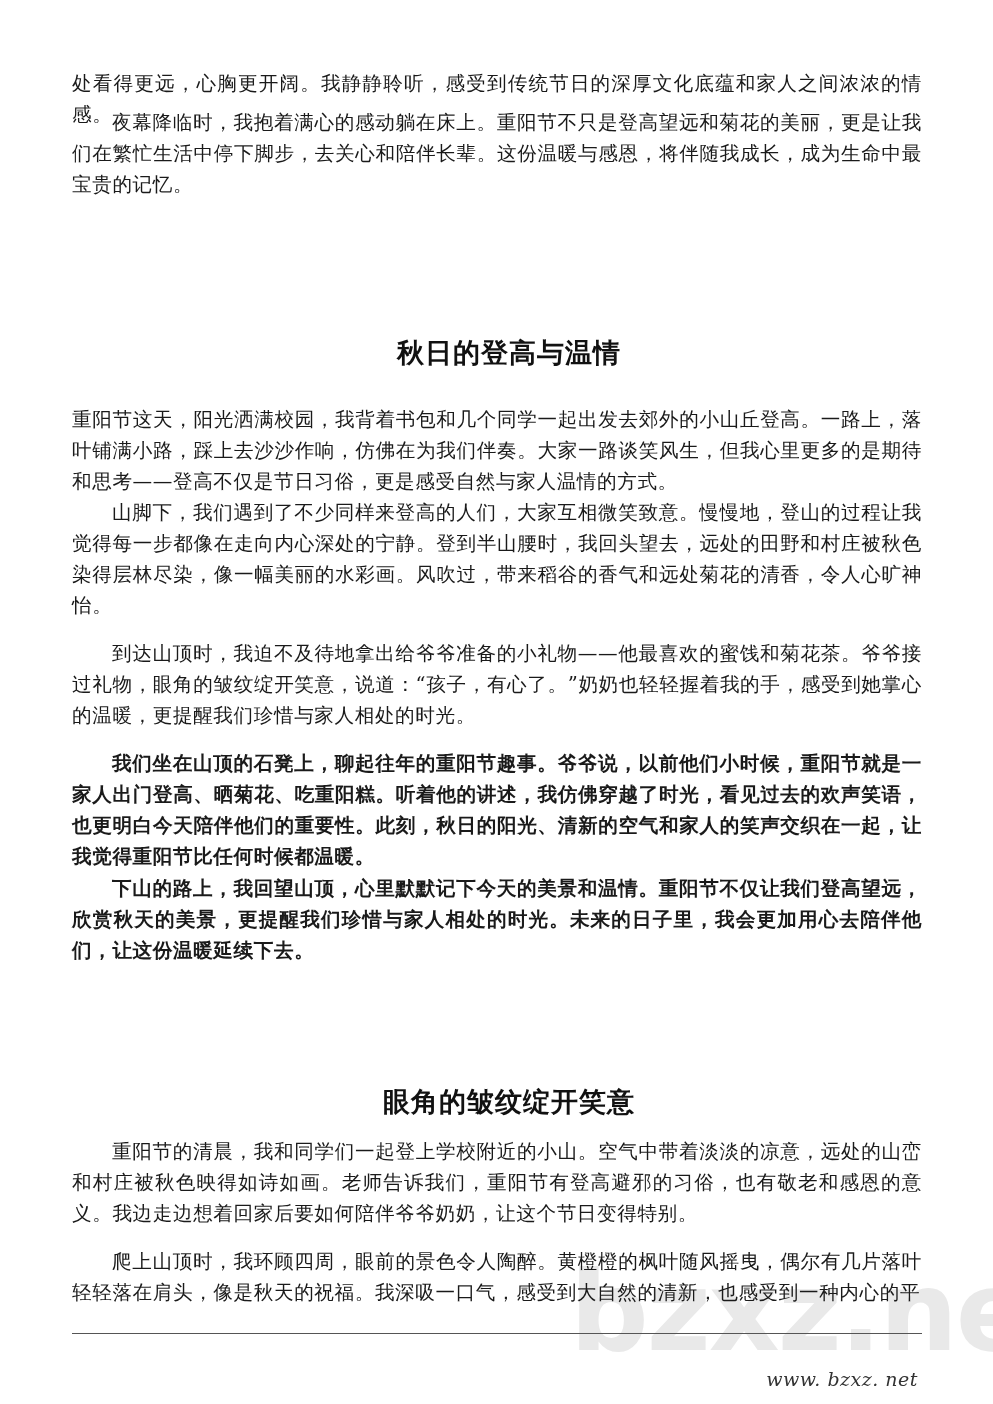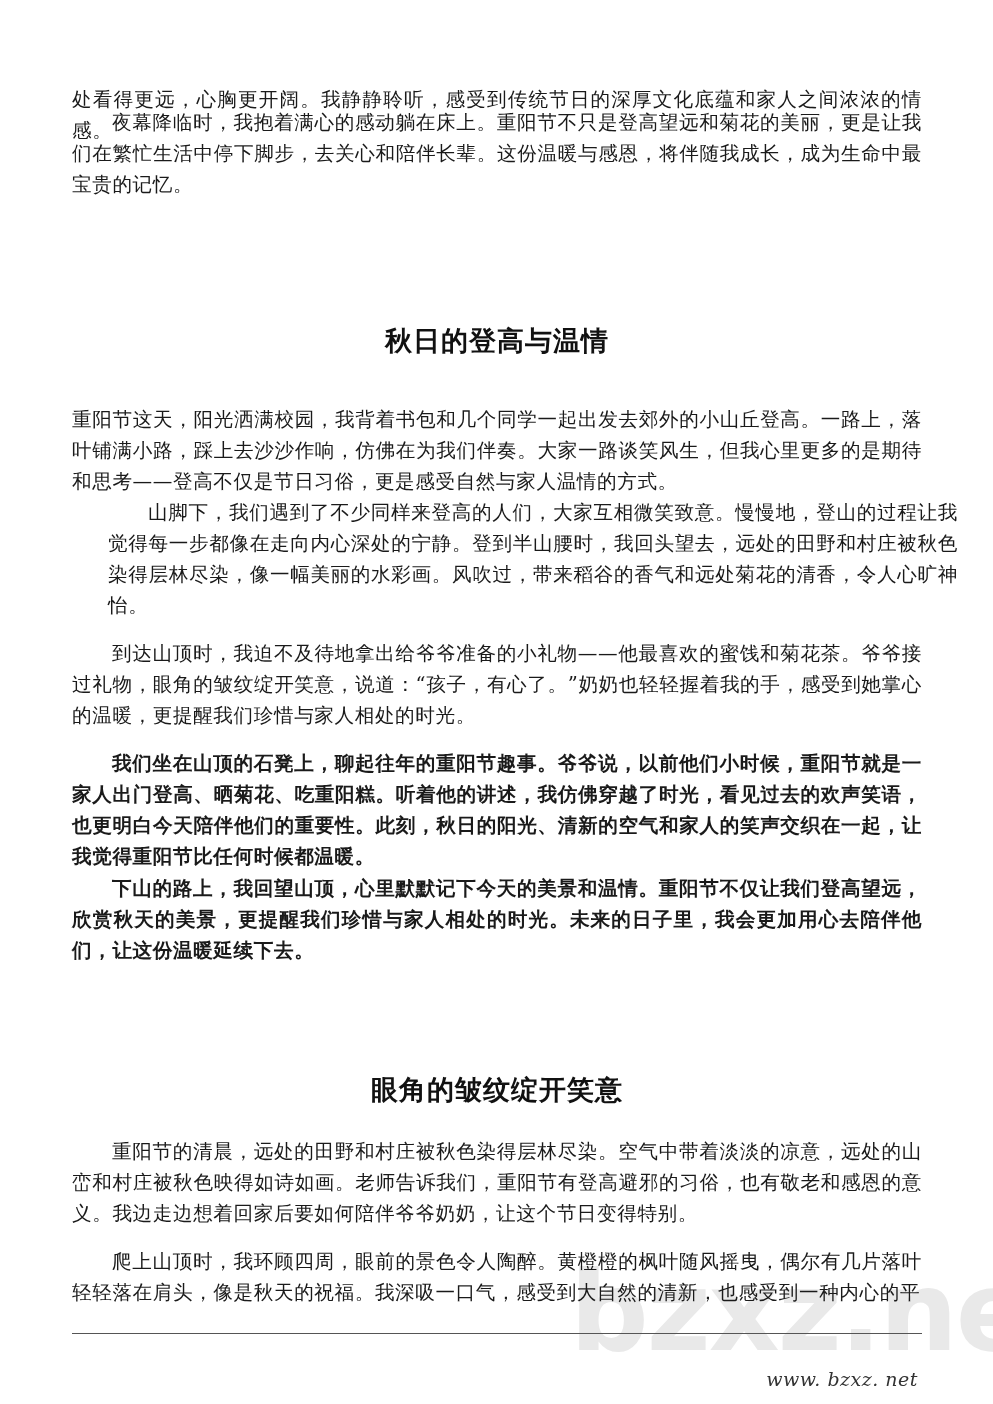--- a/index.html
+++ b/index.html
@@ -38,21 +38,21 @@
     position: absolute;
     left: 0;
     width: 850px;
     text-align: center;
     font-family: "DejaVu Sans", "Liberation Sans", sans-serif;
     font-weight: bold;
     font-size: 27px;
     line-height: 40px;
     color: #111;
     letter-spacing: 1px;
-    margin: 0;
+    margin: 12px;
   }
   .watermark {
     position: absolute;
     left: 570px;
     top: 1262px;
     font-family: "DejaVu Sans", "Liberation Sans", sans-serif;
     font-weight: bold;
     font-size: 110px;
     line-height: 100px;
     color: #e9e9e9;
@@ -82,29 +82,29 @@
     z-index: 2;
   }
 </style>
 </head>
 <body>
 
 <div class="watermark">bzxz.net</div>
 
 <div class="page content">
 
-  <p class="para" style="top:84px;">处看得更远，心胸更开阔。我静静聆听，感受到传统节日的深厚文化底蕴和家人之间浓浓的情感。</p>
+  <p class="para" style="top:68px;">处看得更远，心胸更开阔。我静静聆听，感受到传统节日的深厚文化底蕴和家人之间浓浓的情感。</p>
   <p class="para indent" style="top:107px;">夜幕降临时，我抱着满心的感动躺在床上。重阳节不只是登高望远和菊花的美丽，更是让我们在繁忙生活中停下脚步，去关心和陪伴长辈。这份温暖与感恩，将伴随我成长，成为生命中最宝贵的记忆。</p>
 
   <h2 class="title" style="top:321px;">秋日的登高与温情</h2>
   <p class="para" style="top:404px;">重阳节这天，阳光洒满校园，我背着书包和几个同学一起出发去郊外的小山丘登高。一路上，落叶铺满小路，踩上去沙沙作响，仿佛在为我们伴奏。大家一路谈笑风生，但我心里更多的是期待和思考——登高不仅是节日习俗，更是感受自然与家人温情的方式。</p>
-  <p class="para indent" style="top:497px;margin-left:36px;">山脚下，我们遇到了不少同样来登高的人们，大家互相微笑致意。慢慢地，登山的过程让我觉得每一步都像在走向内心深处的宁静。登到半山腰时，我回头望去，远处的田野和村庄被秋色染得层林尽染，像一幅美丽的水彩画。风吹过，带来稻谷的香气和远处菊花的清香，令人心旷神怡。</p>
+  <p class="para indent" style="top:497px;">山脚下，我们遇到了不少同样来登高的人们，大家互相微笑致意。慢慢地，登山的过程让我觉得每一步都像在走向内心深处的宁静。登到半山腰时，我回头望去，远处的田野和村庄被秋色染得层林尽染，像一幅美丽的水彩画。风吹过，带来稻谷的香气和远处菊花的清香，令人心旷神怡。</p>
   <p class="para indent" style="top:638px;">到达山顶时，我迫不及待地拿出给爷爷准备的小礼物——他最喜欢的蜜饯和菊花茶。爷爷接过礼物，眼角的皱纹绽开笑意，说道：“孩子，有心了。”奶奶也轻轻握着我的手，感受到她掌心的温暖，更提醒我们珍惜与家人相处的时光。</p>
   <p class="para indent" style="top:748px;font-weight:bold;">我们坐在山顶的石凳上，聊起往年的重阳节趣事。爷爷说，以前他们小时候，重阳节就是一家人出门登高、晒菊花、吃重阳糕。听着他的讲述，我仿佛穿越了时光，看见过去的欢声笑语，也更明白今天陪伴他们的重要性。此刻，秋日的阳光、清新的空气和家人的笑声交织在一起，让我觉得重阳节比任何时候都温暖。</p>
   <p class="para indent" style="top:873px;font-weight:bold;">下山的路上，我回望山顶，心里默默记下今天的美景和温情。重阳节不仅让我们登高望远，欣赏秋天的美景，更提醒我们珍惜与家人相处的时光。未来的日子里，我会更加用心去陪伴他们，让这份温暖延续下去。</p>
 
   <h2 class="title" style="top:1070px;">眼角的皱纹绽开笑意</h2>
-  <p class="para indent" style="top:1136px;">重阳节的清晨，远处的田野和村庄被秋色染得层林尽染。空气中带着淡淡的凉意，远处的山峦和村庄被秋色映得如诗如画。老师告诉我们，重阳节有登高避邪的习俗，也有敬老和感恩的意义。我边走边想着回家后要如何陪伴爷爷奶奶，让这个节日变得特别。</p>
+  <p class="para indent" style="top:1136px;">重阳节的清晨，我和同学们一起登上学校附近的小山。空气中带着淡淡的凉意，远处的山峦和村庄被秋色映得如诗如画。老师告诉我们，重阳节有登高避邪的习俗，也有敬老和感恩的意义。我边走边想着回家后要如何陪伴爷爷奶奶，让这个节日变得特别。</p>
   <p class="para indent" style="top:1246px;">爬上山顶时，我环顾四周，眼前的景色令人陶醉。黄橙橙的枫叶随风摇曳，偶尔有几片落叶轻轻落在肩头，像是秋天的祝福。我深吸一口气，感受到大自然的清新，也感受到一种内心的平</p>
 </div>
 
 <div class="footer-rule"></div>
 <div class="footer-url">www. bzxz. net</div>
 
 </body></html>

